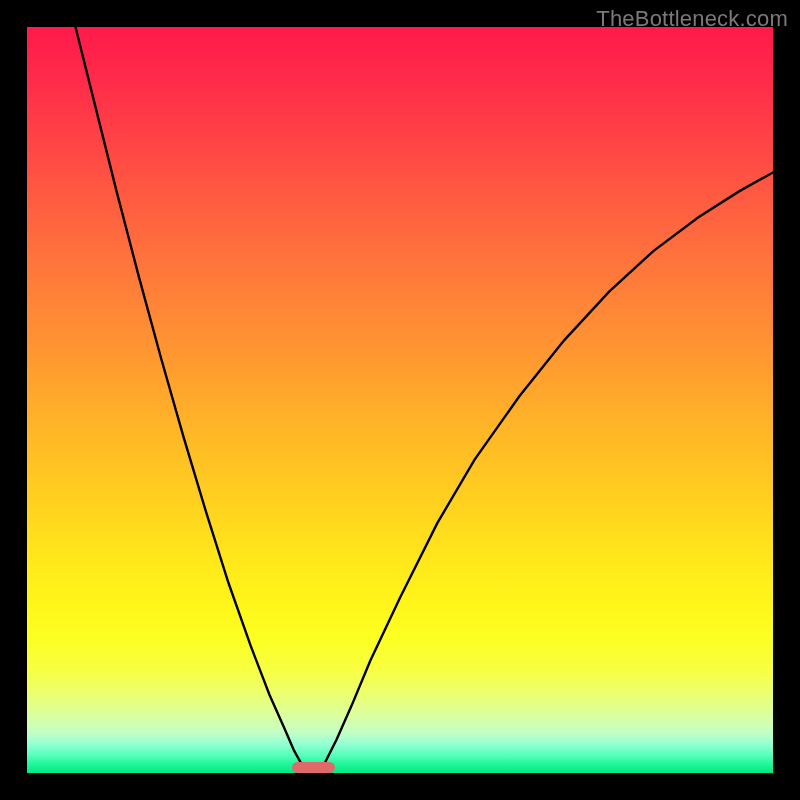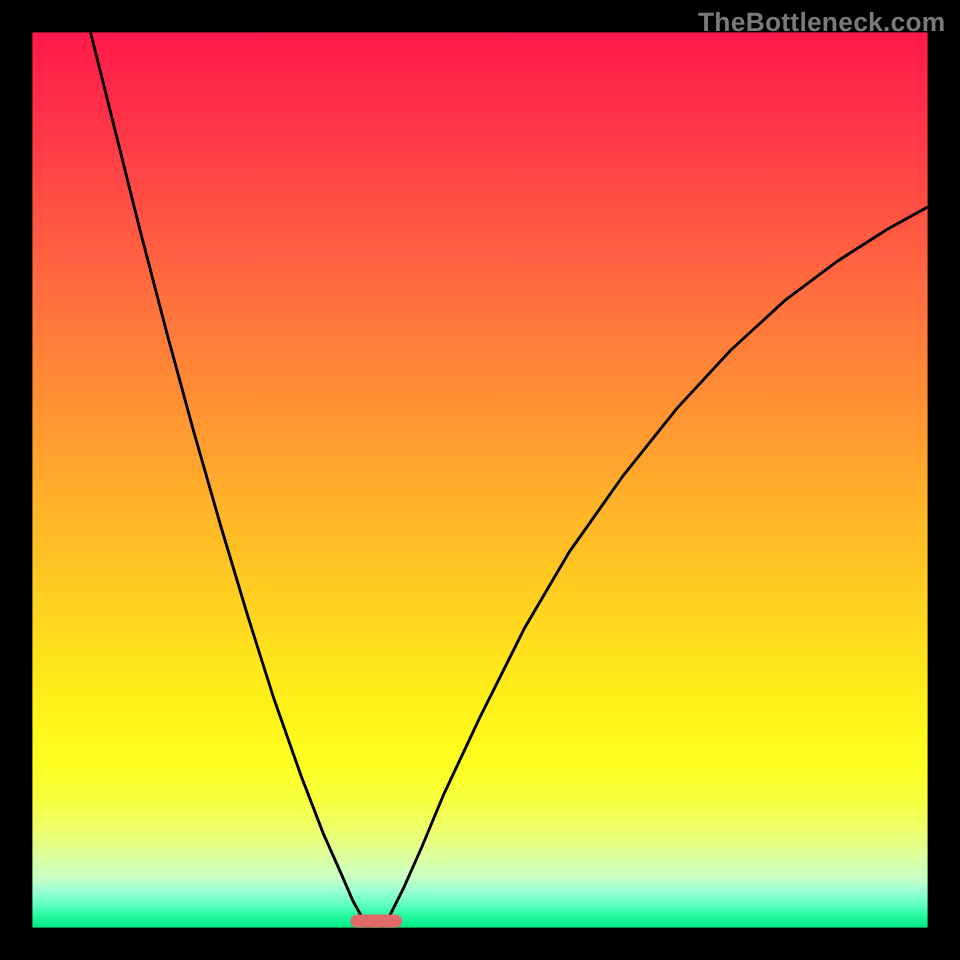--- a/index.html
+++ b/index.html
@@ -1,21 +1,20 @@
 <!DOCTYPE html>
 <html><head>
 <meta charset="utf-8">
 <style>
   * { margin: 0; padding: 0; box-sizing: border-box; }
   body { width: 800px; height: 800px; overflow: hidden; }
   .outer {
     width: 800px; height: 800px;
     background: #000;
     position: relative;
-    font-weight: bold;
   }
   .plot {
     position: absolute;
     left: 27px; top: 27px;
     width: 746px; height: 746px;
   }
   .gradient {
     position: absolute;
     left: 0; top: 0; width: 100%; height: 100%;
     background: linear-gradient(to bottom,

